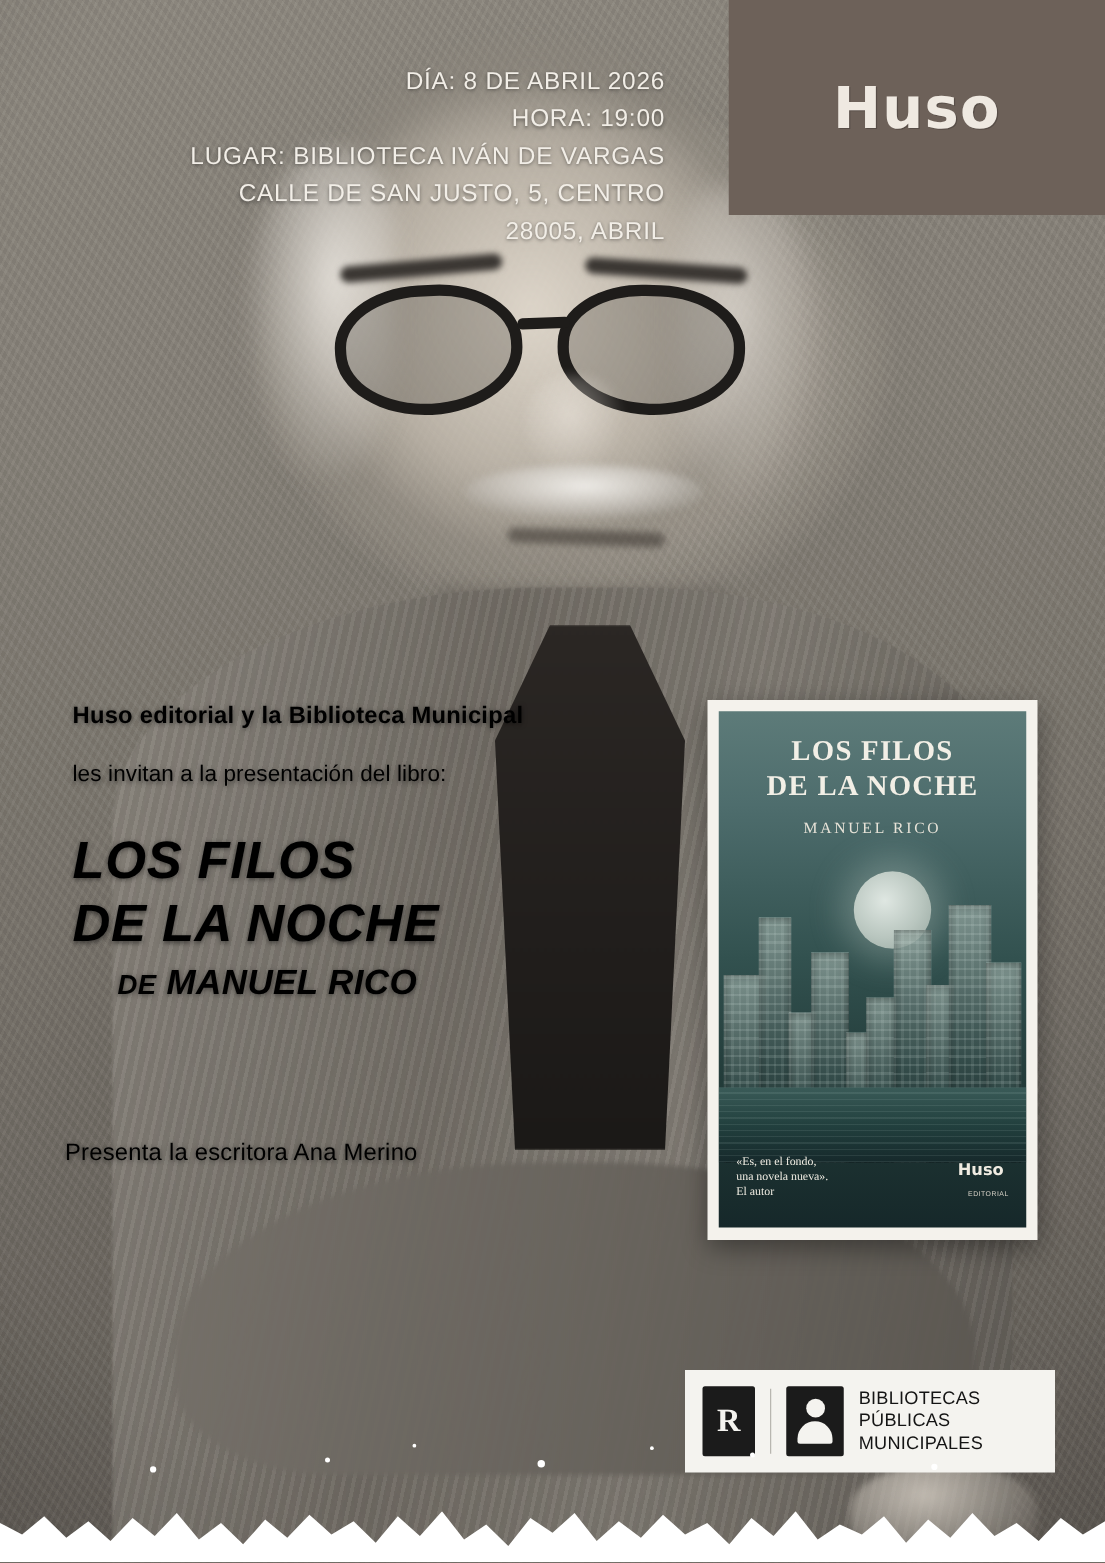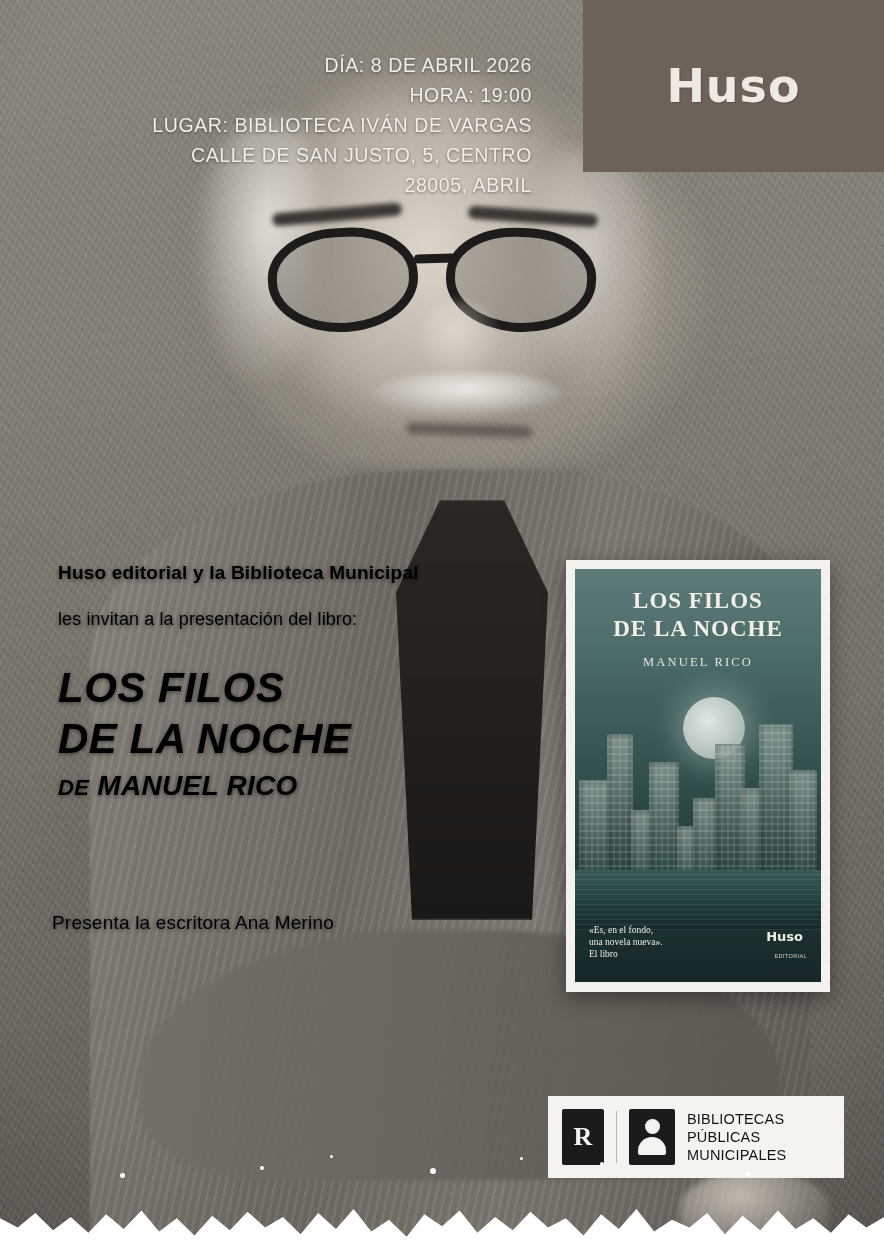--- a/index.html
+++ b/index.html
@@ -141,21 +141,21 @@
   .invite .ln3 { font-size: 18px; line-height: 34px; letter-spacing: .1px; margin-top: 13px; }
   .booktitle {
     margin-top: 26px;
     font-size: 42px; font-weight: bold; font-style: italic;
     line-height: 51px; letter-spacing: .5px;
   }
   .byline {
     margin-top: 6px;
     font-size: 28px; font-weight: bold; font-style: italic; letter-spacing: .3px;
   }
-  .byline .de { font-size: 22px; }
+  .byline .de { font-size: 22px; margin-left: 36px; }
   .presenter {
     position: absolute; left: 52px; top: 912px;
     font-size: 19px; color: #000000; letter-spacing: .2px;
     text-shadow: 0 1px 4px rgba(0,0,0,.5);
   }
 
   
   .book {
     position: absolute; left: 566px; top: 560px; width: 264px; height: 432px;
     background: #f4f2ec;
@@ -336,21 +336,21 @@
         <div class="water"></div>
       </div>
       <div class="cover-title">
         <div>LOS FILOS</div>
         <div>DE LA NOCHE</div>
       </div>
       <div class="cover-author">MANUEL RICO</div>
       <div class="cover-quote">
         <div>«Es, en el fondo,</div>
         <div>una novela nueva».</div>
-        <div>El libro</div>
+        <div>El autor</div>
       </div>
       <div class="cover-huso">Huso</div>
       <div class="cover-huso-sub">EDITORIAL</div>
     </div>
   </div>
 
   <div class="biblio">
     <div class="crest">
       <span class="crest-letter">R</span>
     </div>

